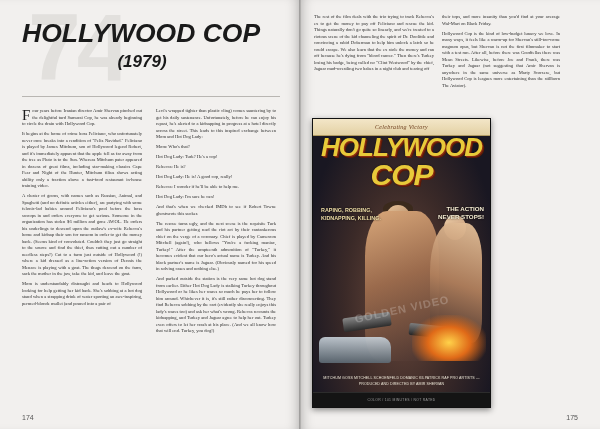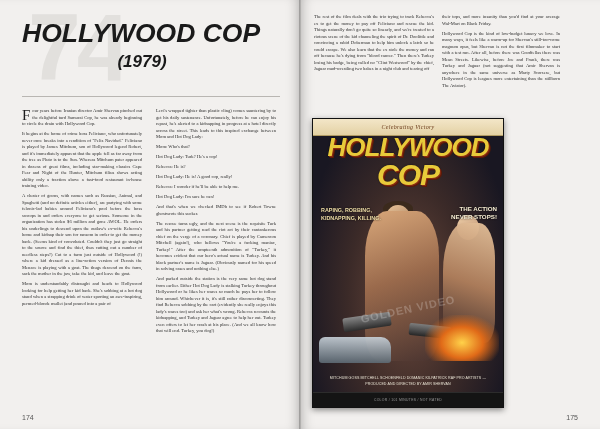--- a/index.html
+++ b/index.html
@@ -149,21 +149,20 @@
   .poster-wrap {
     position: absolute;
     left: 12px;
     top: 118px;
     width: 177px;
     height: 288px;
     background: #0d0d12;
     border: 1px solid #111;
     box-shadow: 0 2px 6px rgba(0,0,0,0.45);
     overflow: hidden;
-    padding-left: 13px;
   }
   .poster-inner {
     position: absolute;
     inset: 0;
     background:
       radial-gradient(ellipse at 50% 62%, #6d4a3c 0%, #3b2a28 45%, #191722 80%);
   }
   .poster-top-banner {
     position: absolute;
     top: 0; left: 0; right: 0;

